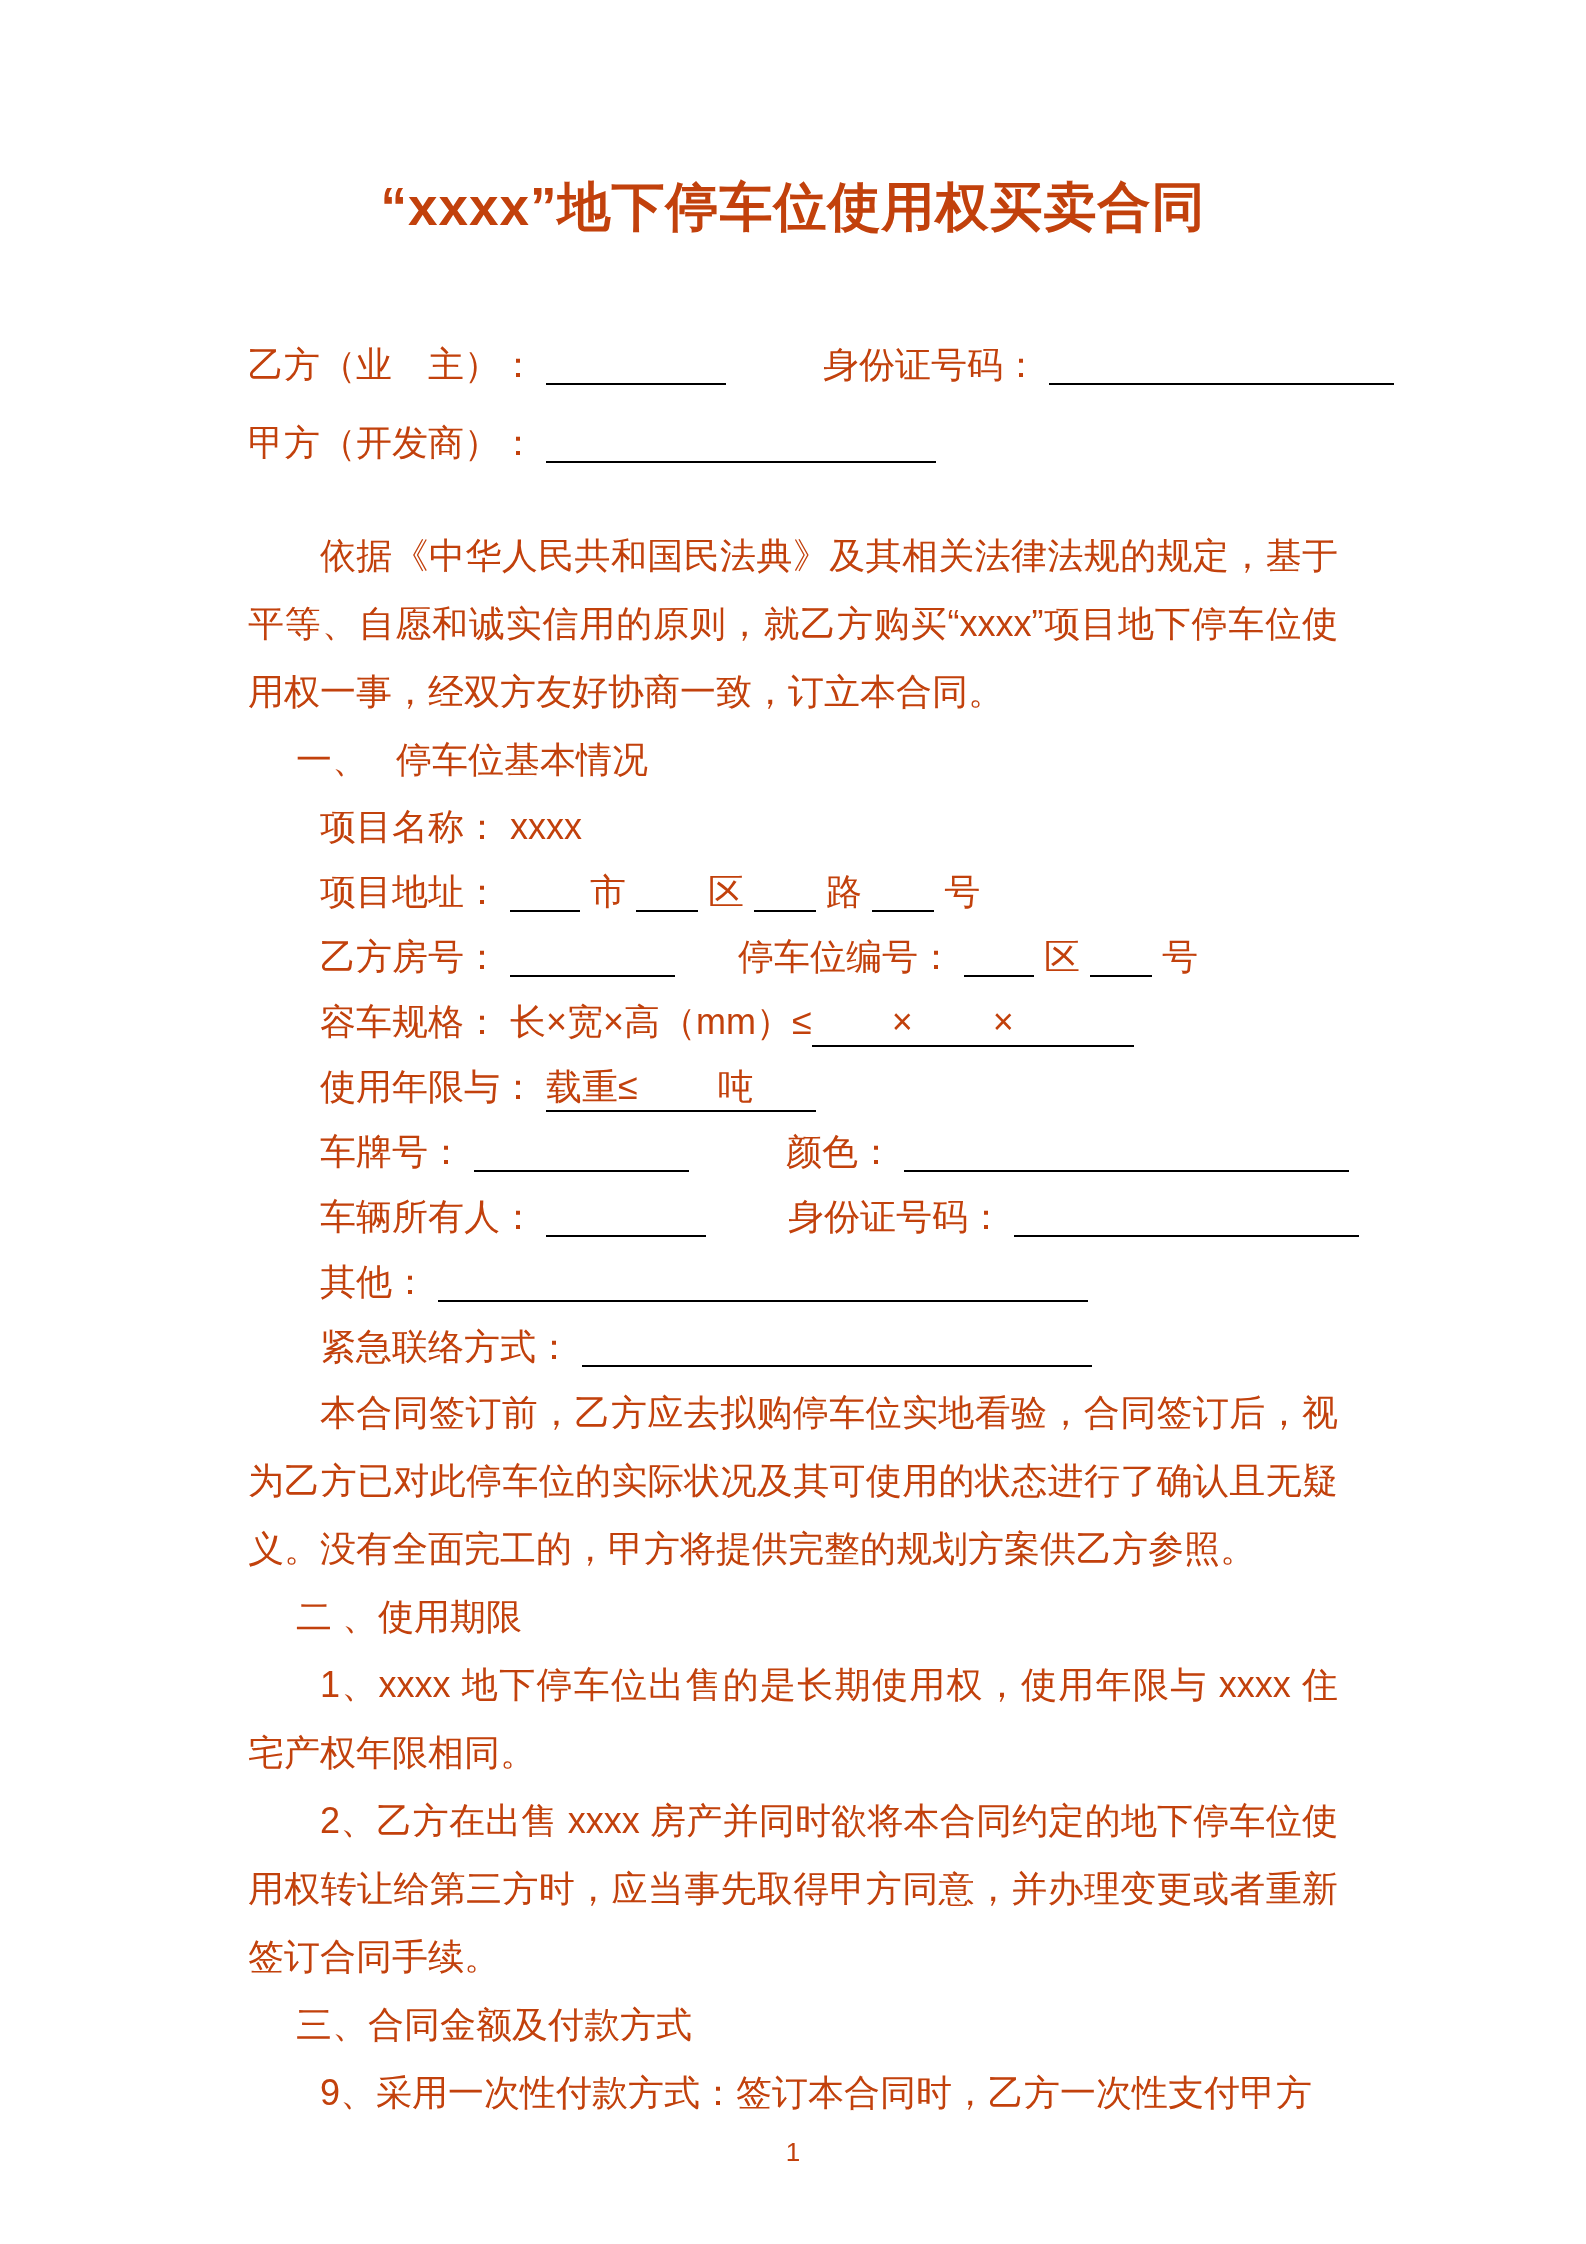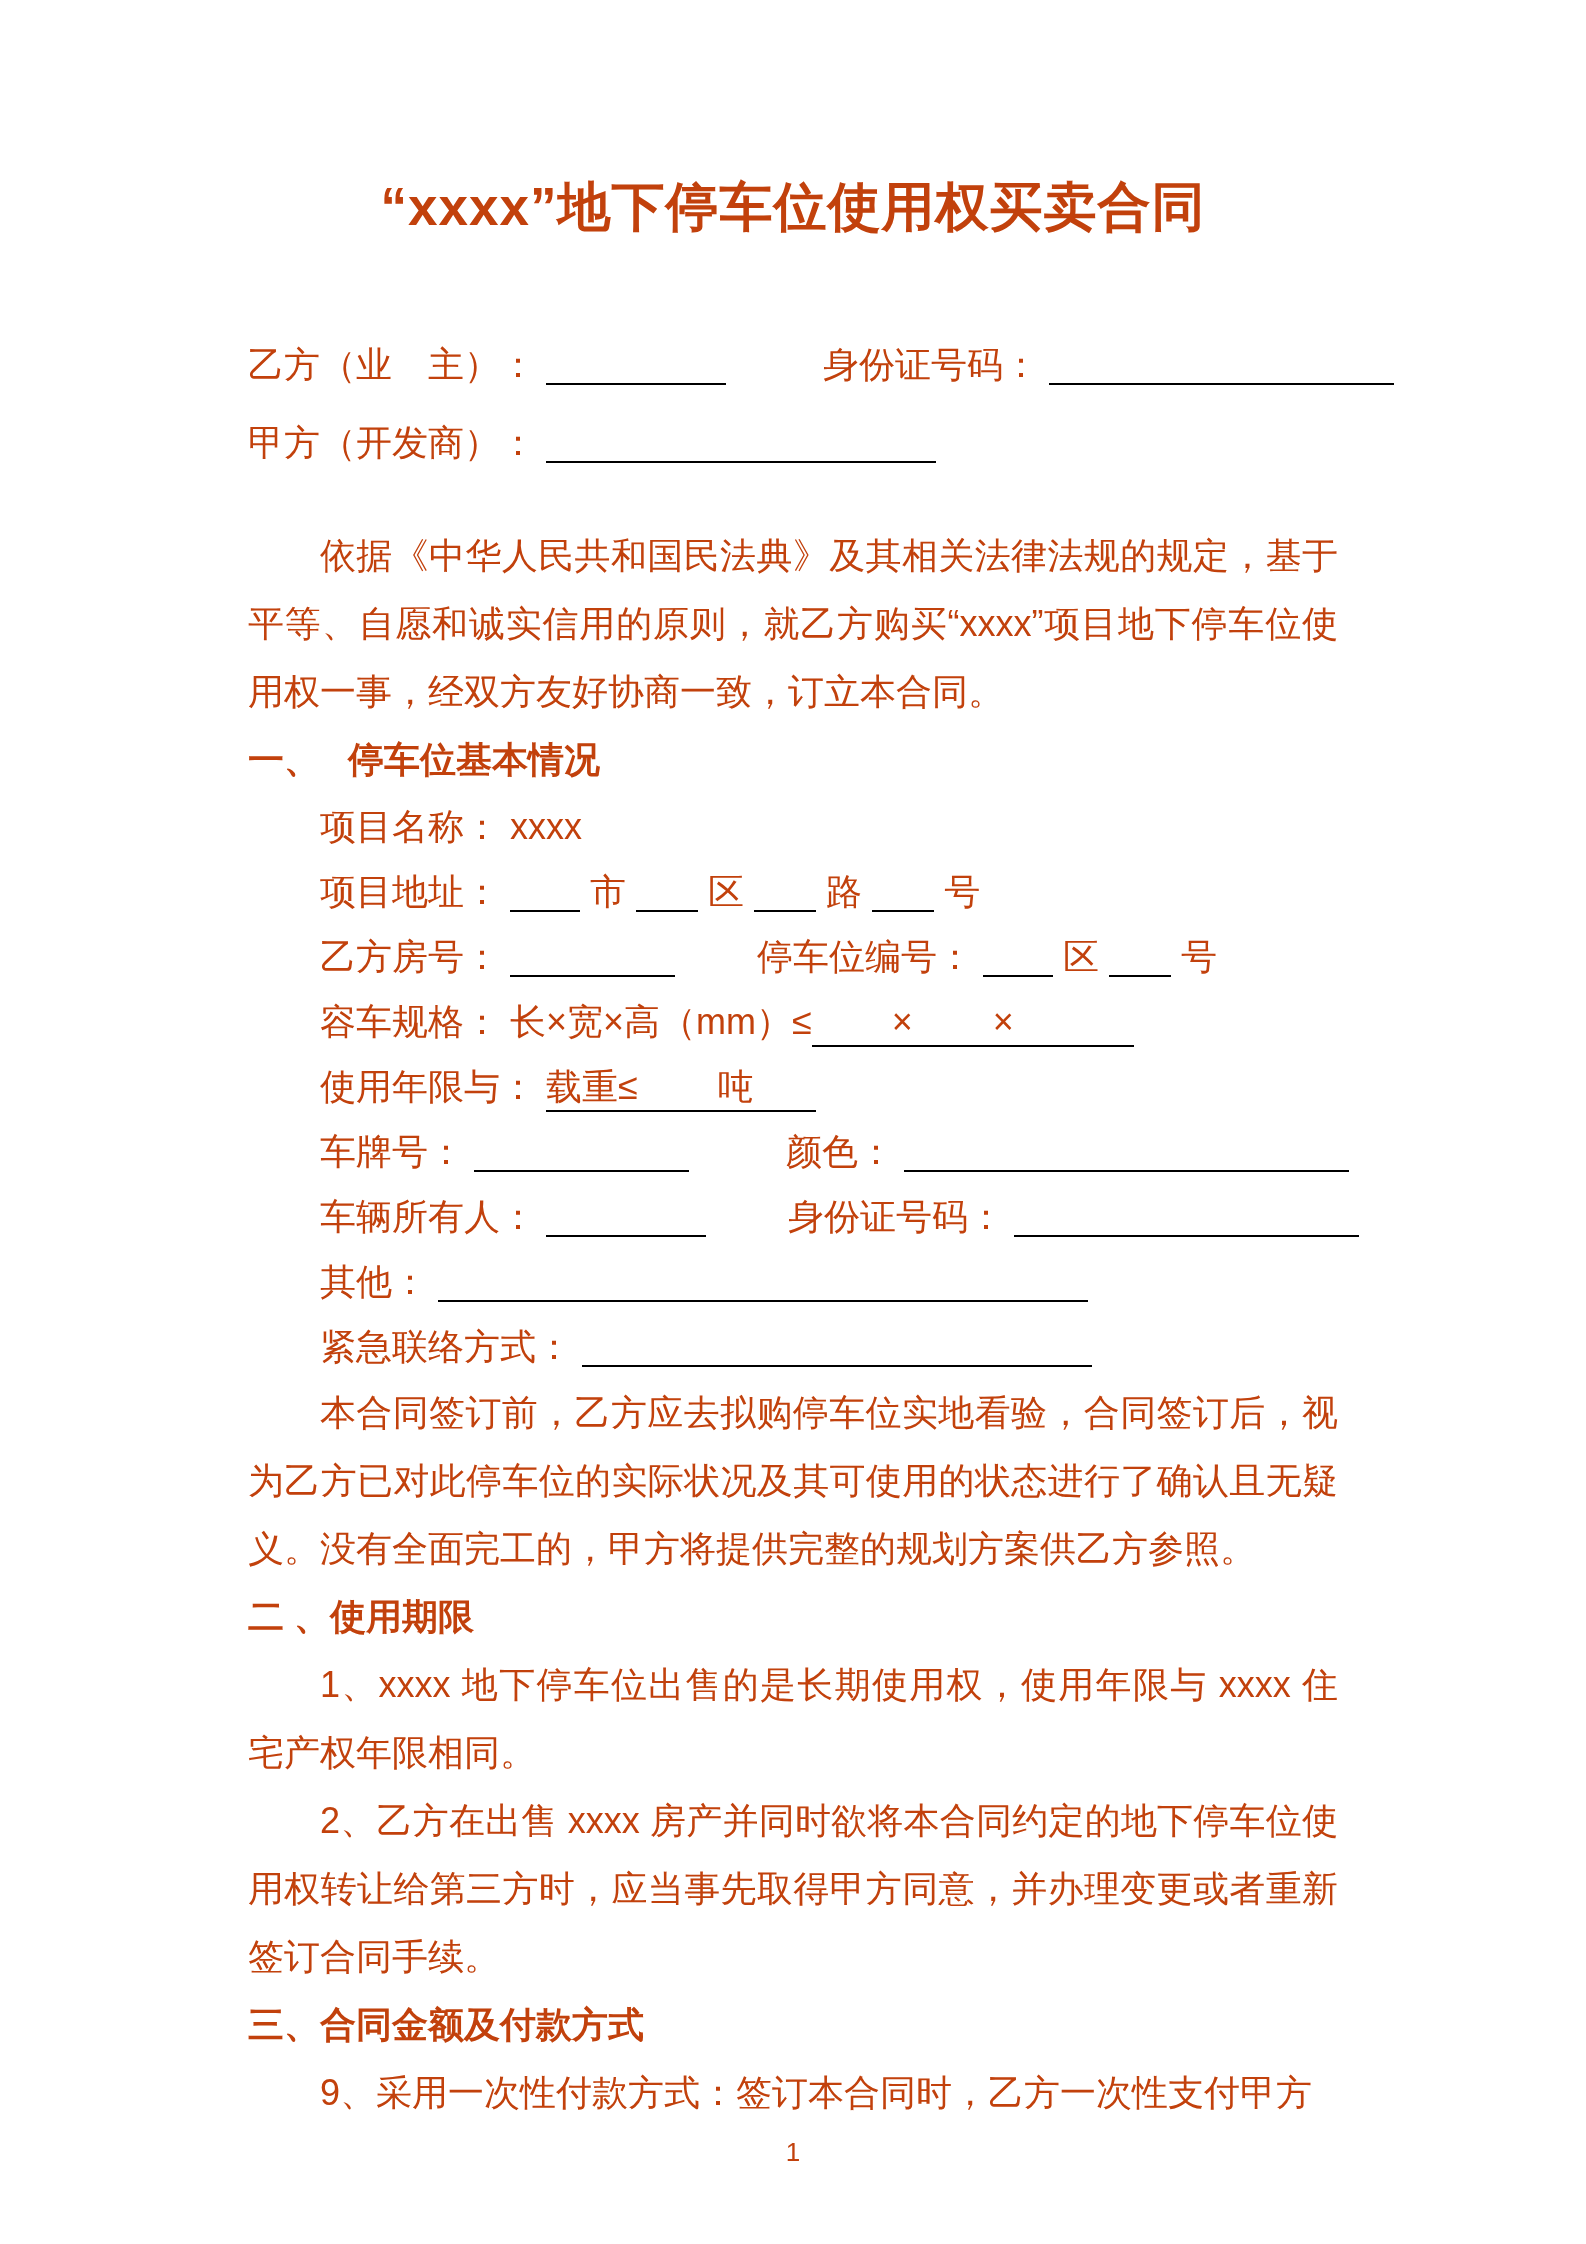--- a/index.html
+++ b/index.html
@@ -34,22 +34,23 @@
     white-space: nowrap;
   }
   .para {
     margin: 0;
     text-align: justify;
     text-indent: 2em;
     word-break: break-all;
   }
   .intro { margin-top: 40px; }
   .heading {
-    font-weight: 700;
+    font-weight: 400;
     line-height: 68px;
+    margin-left: 48px;
   }
   .heading .h-num { margin-right: 28px; }
   .field-line {
     margin-left: 72px;
     line-height: 65px;
     white-space: nowrap;
   }
   .blank {
     display: inline-block;
     height: 1em;
@@ -76,21 +77,21 @@
   .w165 { width: 165px; }
   .w180 { width: 180px; }
   .w215 { width: 215px; }
   .w345 { width: 345px; }
   .w390 { width: 390px; }
   .w445 { width: 445px; }
   .w510 { width: 510px; }
   .w650 { width: 650px; }
   .gap72  { margin-left: 72px; }
   .gap87  { margin-left: 87px; }
-  .gap110 { margin-left: 72px; }
+  .gap110 { margin-left: 53px; }
   .page-number {
     position: absolute;
     left: 0;
     right: 0;
     bottom: 78px;
     text-align: center;
     font-size: 26px;
     line-height: 28px;
   }
 </style>

